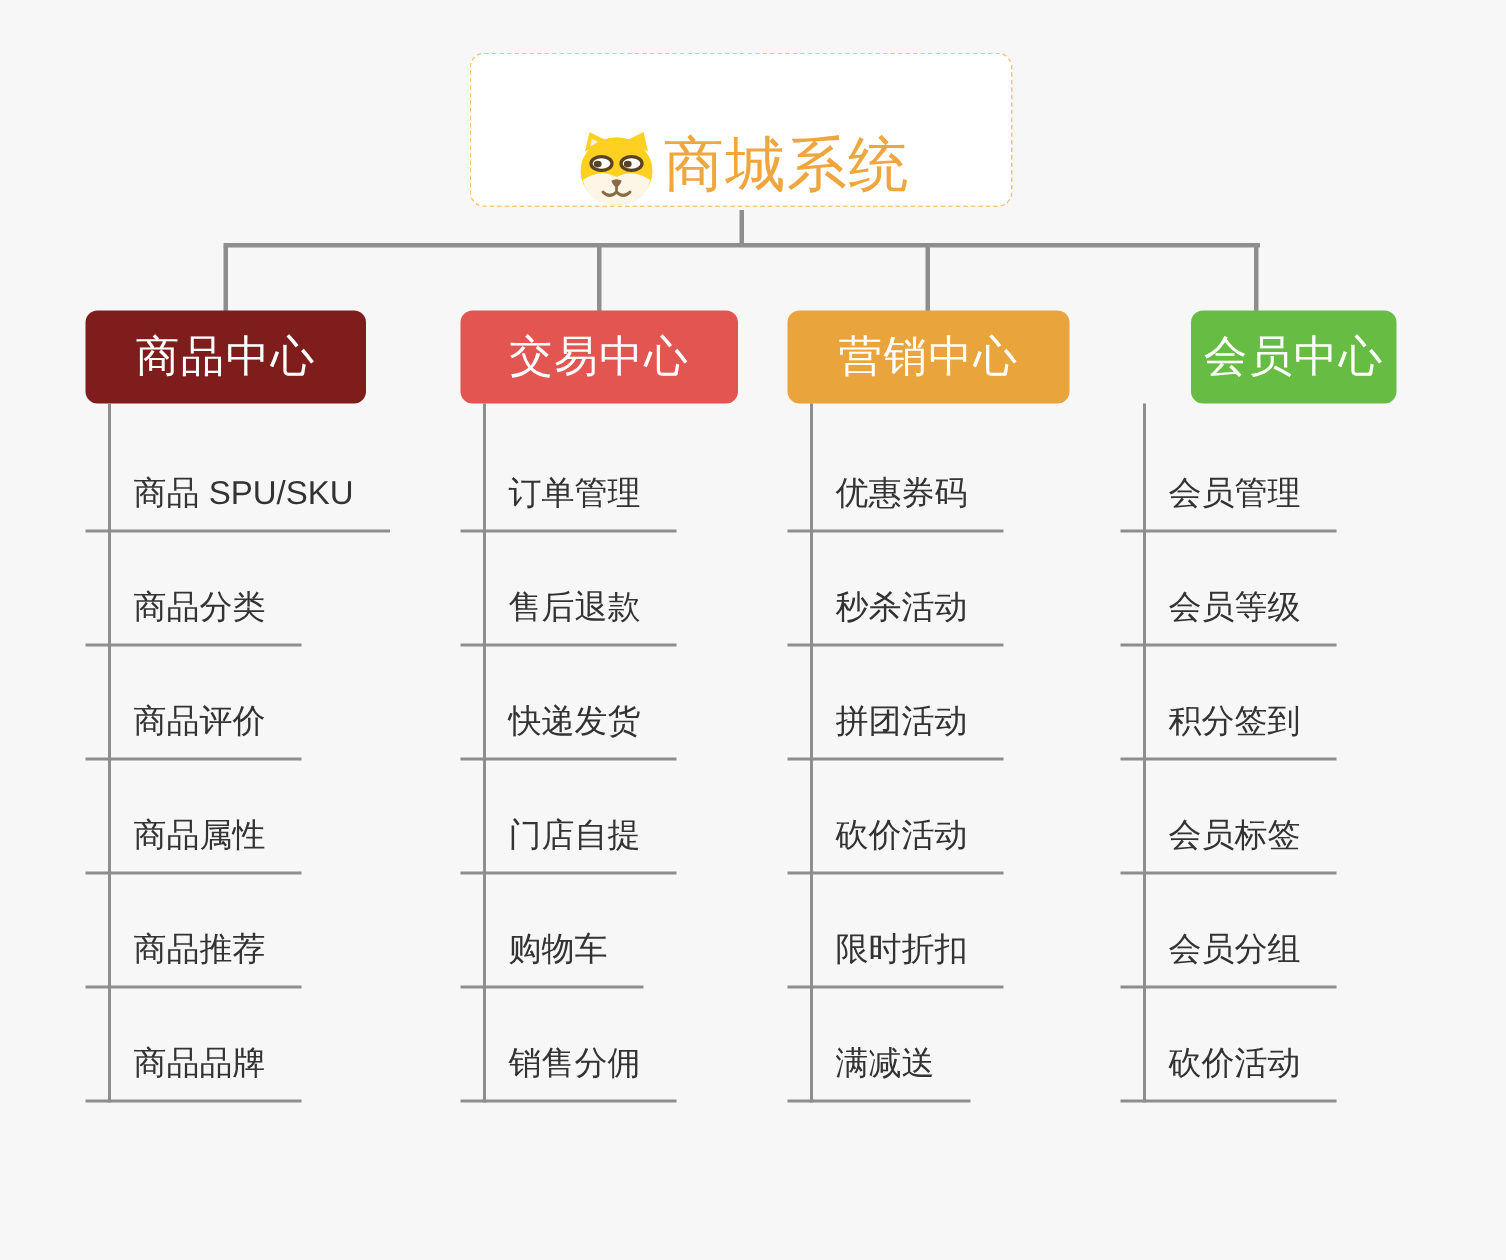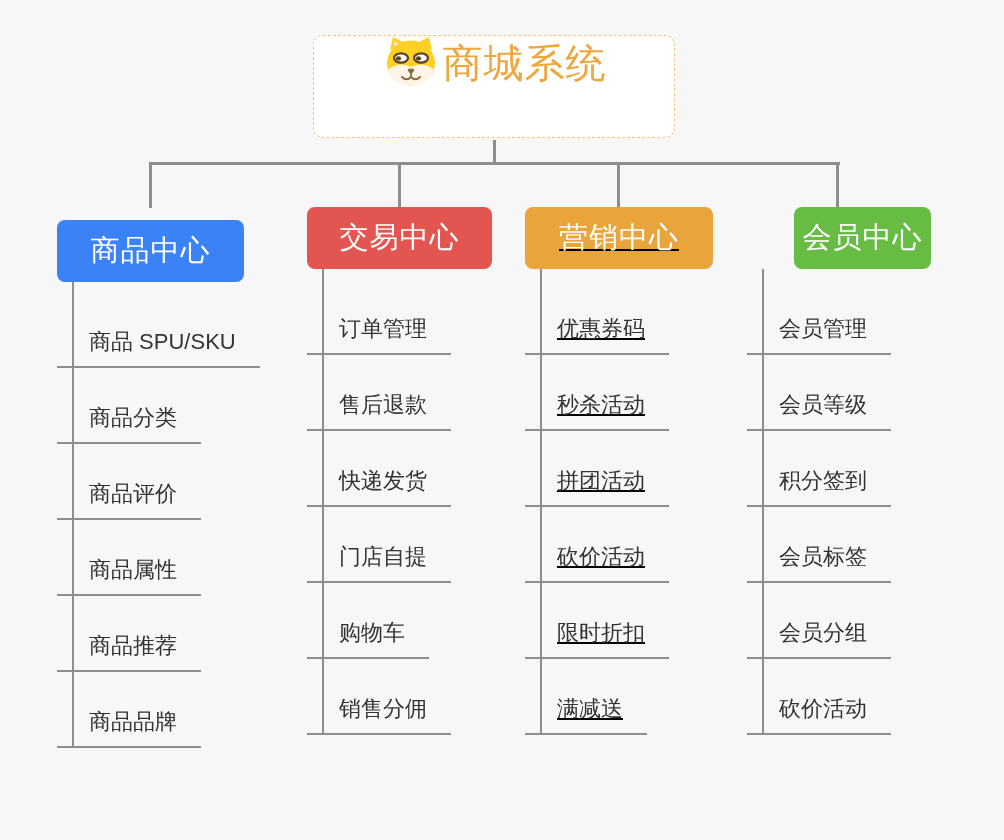--- a/index.html
+++ b/index.html
@@ -17,21 +17,21 @@
 
   
   .root-node {
     position: absolute;
     left: 313px; top: 35px;
     width: 362px; height: 103px;
     background: #ffffff;
     border: 1px dashed #f1c77e;
     border-radius: 10px;
     display: flex;
-    align-items: flex-start;
+    align-items: flex-end;
     justify-content: center;
     gap: 3px;
     box-sizing: border-box;
   }
   .root-node .root-label {
     color: #f0a63f;
     font-size: 40px;
     letter-spacing: 1px;
     white-space: nowrap;
   }
@@ -44,21 +44,21 @@
   .drop      { top: 164px; width: 3px; height: 44px; }
   .drop-1 { left: 149px; }
   .drop-2 { left: 398px; }
   .drop-3 { left: 617px; }
   .drop-4 { left: 836px; }
 
   
   .branch { position: absolute; top: 207px; }
   .branch:nth-child(1) { left: 57px;  width: 187px; }
   .branch:nth-child(2) { left: 307px; width: 185px; }
-  .branch:nth-child(3) { left: 525px; width: 188px; text-decoration: underline; }
+  .branch:nth-child(3) { left: 525px; width: 188px; }
   .branch:nth-child(4) { left: 747px; width: 184px; }
 
   .branch-head {
     height: 62px;
     border-radius: 8px;
     display: flex;
     align-items: center;
     justify-content: center;
     color: #ffffff;
     font-size: 29px;
@@ -125,21 +125,21 @@
 
   <div class="line root-stem"></div>
   <div class="line bus"></div>
   <div class="line drop drop-1"></div>
   <div class="line drop drop-2"></div>
   <div class="line drop drop-3"></div>
   <div class="line drop drop-4"></div>
 
   <div id="branches-layer">
   <div class="branch">
-    <div class="branch-head" style="background: #3b82f6; margin-top: 13px;">
+    <div class="branch-head" style="background: #7f1d1d;">
       <span>商品中心</span>
     </div>
     <div class="branch-children">
           <div class="child">
             <span>商品 SPU/SKU</span>
           </div>
           <div class="child">
             <span>商品分类</span>
           </div>
           <div class="child">

